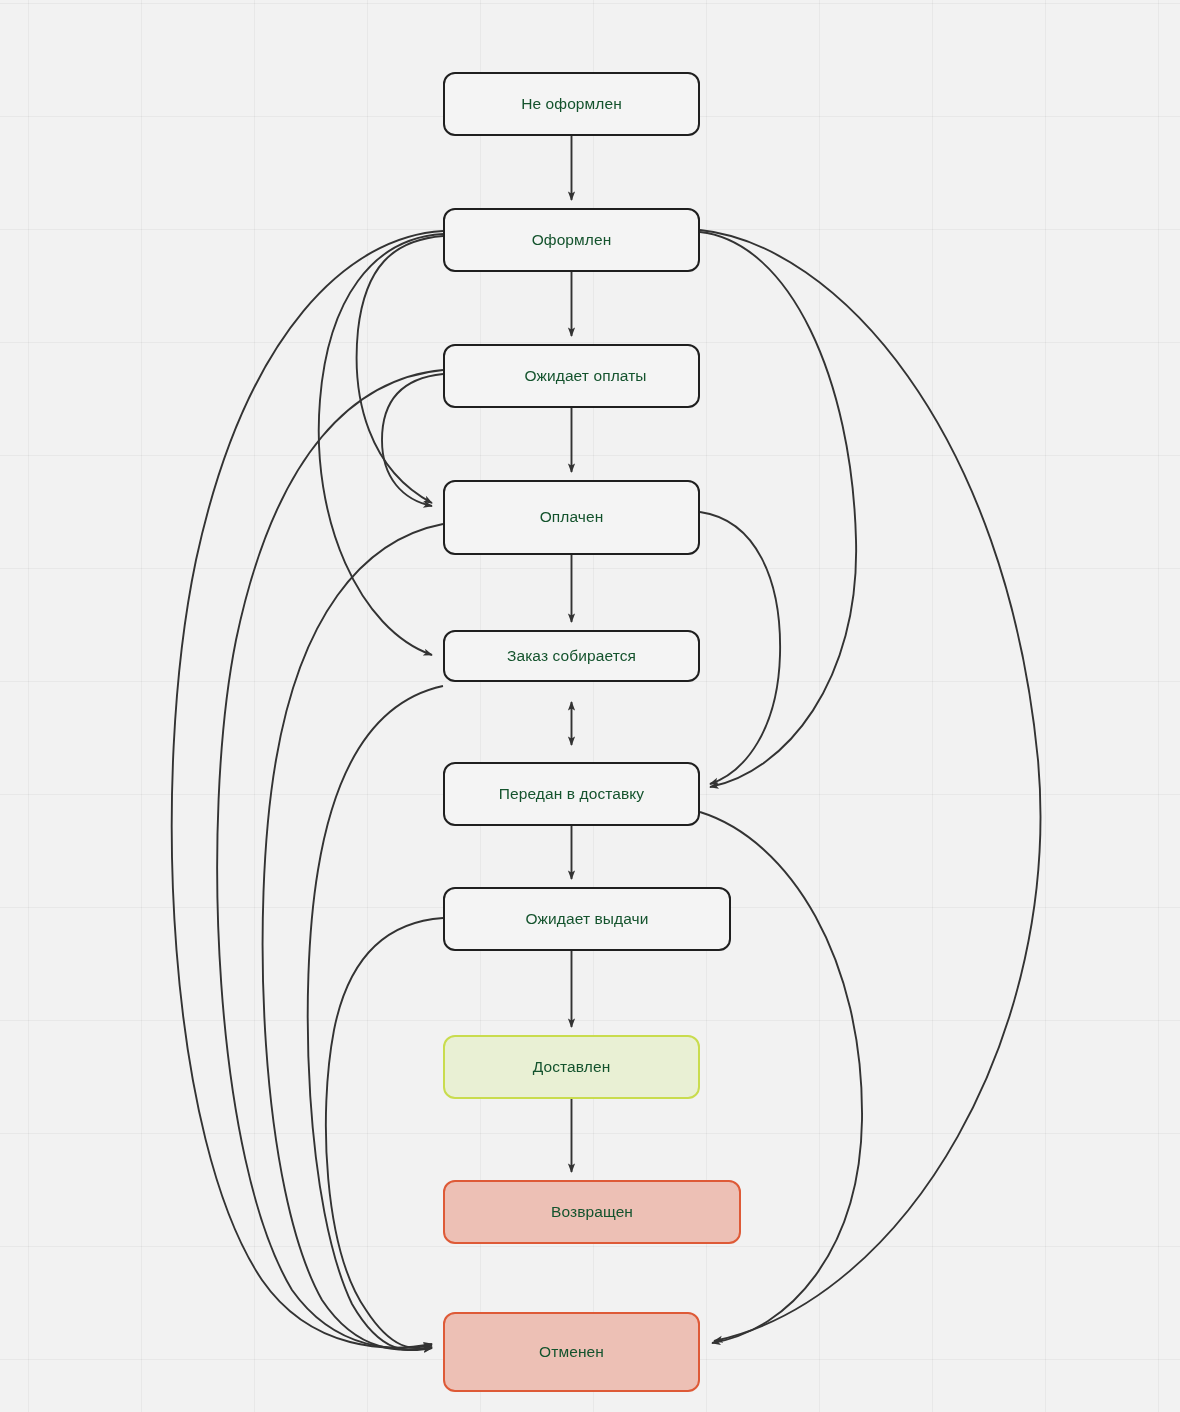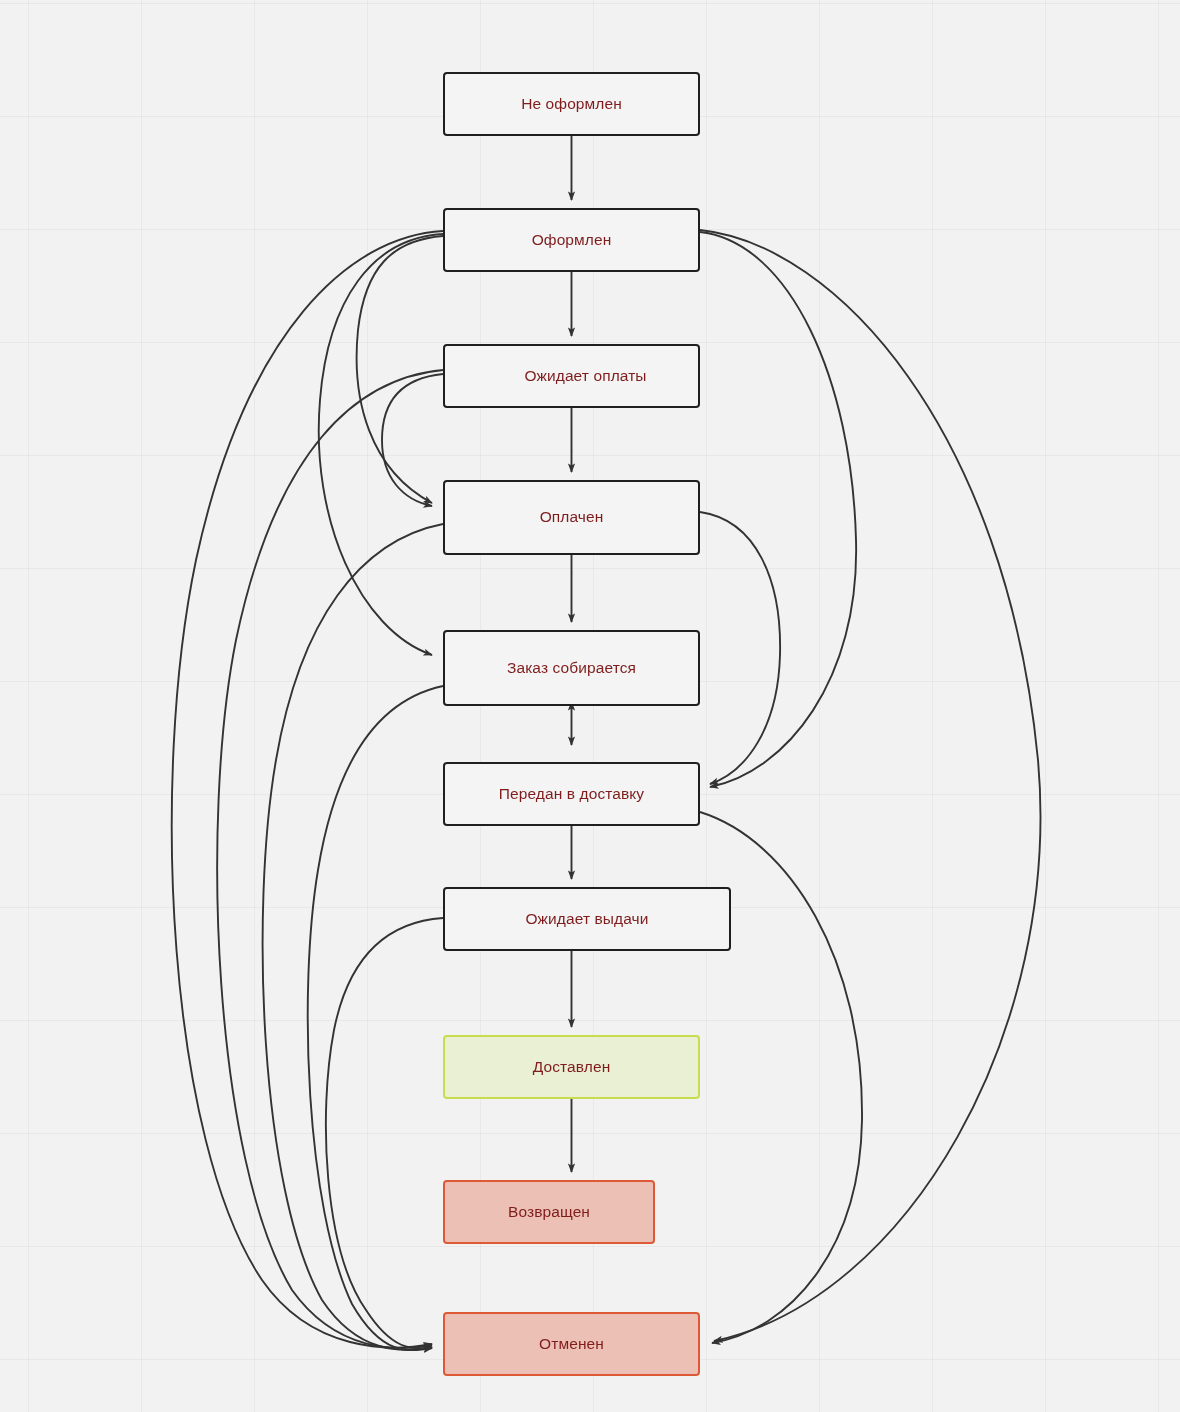--- a/index.html
+++ b/index.html
@@ -18,23 +18,23 @@
     background-position:28px 3px;
     pointer-events:none;
   }
   #canvas{position:absolute;inset:0;}
   svg.layer{position:absolute;left:0;top:0;width:1180px;height:1412px;}
   .edge{fill:none;stroke:#333333;stroke-width:1.9;}
   .node{
     position:absolute;
     box-sizing:border-box;
     display:flex;align-items:center;justify-content:center;
-    border-radius:4px;
+    border-radius:12px;
     font-size:15.5px;
-    color:#7f1d1d;
+    color:#14532d;
     text-align:center;
     line-height:1.2;
     letter-spacing:.1px;
   }
   .node.plain{
     background:#f4f4f4;
     border:2.1px solid #1f1f1f;
   }
   .node.ok{
     background:#e9f0d4;
@@ -104,32 +104,32 @@
       </div>
       <div class="node plain" style="left: 443px; top: 208px; width: 257px; height: 64px;">
         <span>Оформлен</span>
       </div>
       <div class="node plain" style="left: 443px; top: 344px; width: 257px; height: 64px; padding-left: 28px;">
         <span>Ожидает оплаты</span>
       </div>
       <div class="node plain" style="left: 443px; top: 480px; width: 257px; height: 75px;">
         <span>Оплачен</span>
       </div>
-      <div class="node plain" style="left: 443px; top: 630px; width: 257px; height: 76px;">
+      <div class="node plain" style="left: 443px; top: 630px; width: 257px; height: 52px;">
         <span>Заказ собирается</span>
       </div>
       <div class="node plain" style="left: 443px; top: 762px; width: 257px; height: 64px;">
         <span>Передан в доставку</span>
       </div>
       <div class="node plain" style="left: 443px; top: 887px; width: 288px; height: 64px;">
         <span>Ожидает выдачи</span>
       </div>
       <div class="node ok" style="left: 443px; top: 1035px; width: 257px; height: 64px;">
         <span>Доставлен</span>
       </div>
-      <div class="node bad" style="left: 443px; top: 1180px; width: 212px; height: 64px;">
+      <div class="node bad" style="left: 443px; top: 1180px; width: 298px; height: 64px;">
         <span>Возвращен</span>
       </div>
-      <div class="node bad" style="left: 443px; top: 1312px; width: 257px; height: 64px; justify-content: center;">
+      <div class="node bad" style="left: 443px; top: 1312px; width: 257px; height: 80px; justify-content: center;">
         <span>Отменен</span>
       </div>
     </div>
 </div>
 
 </body></html>

